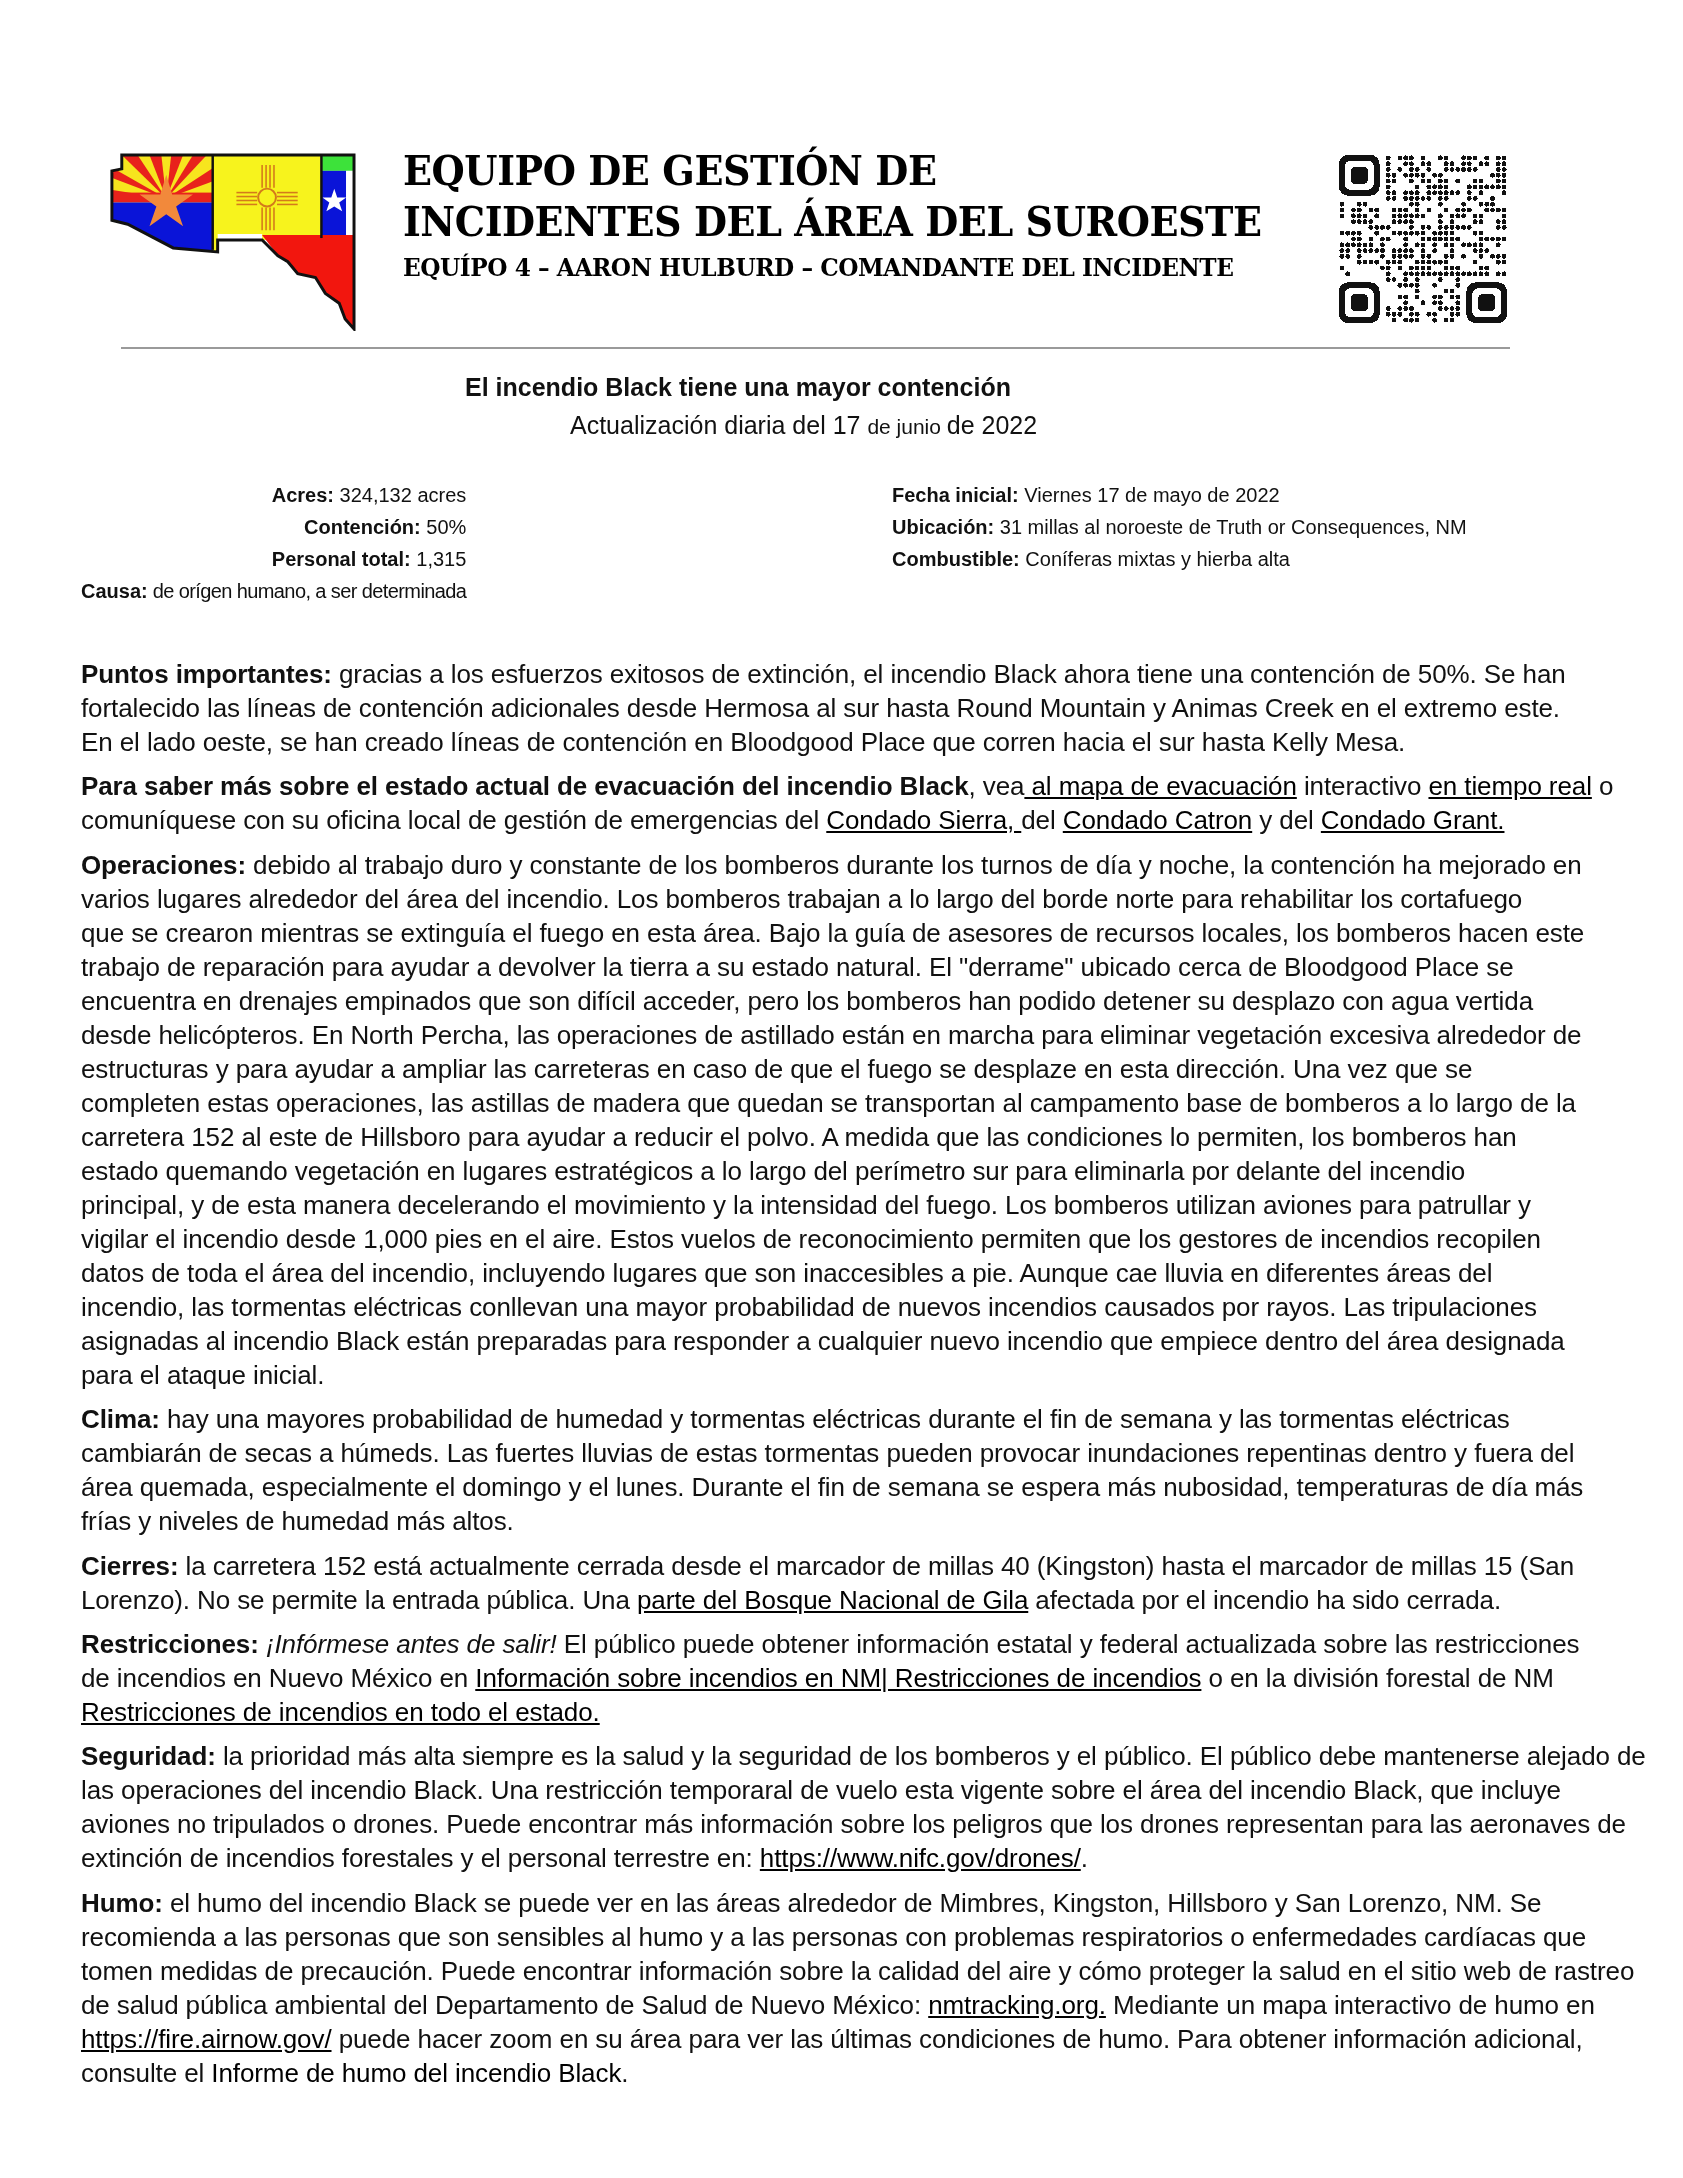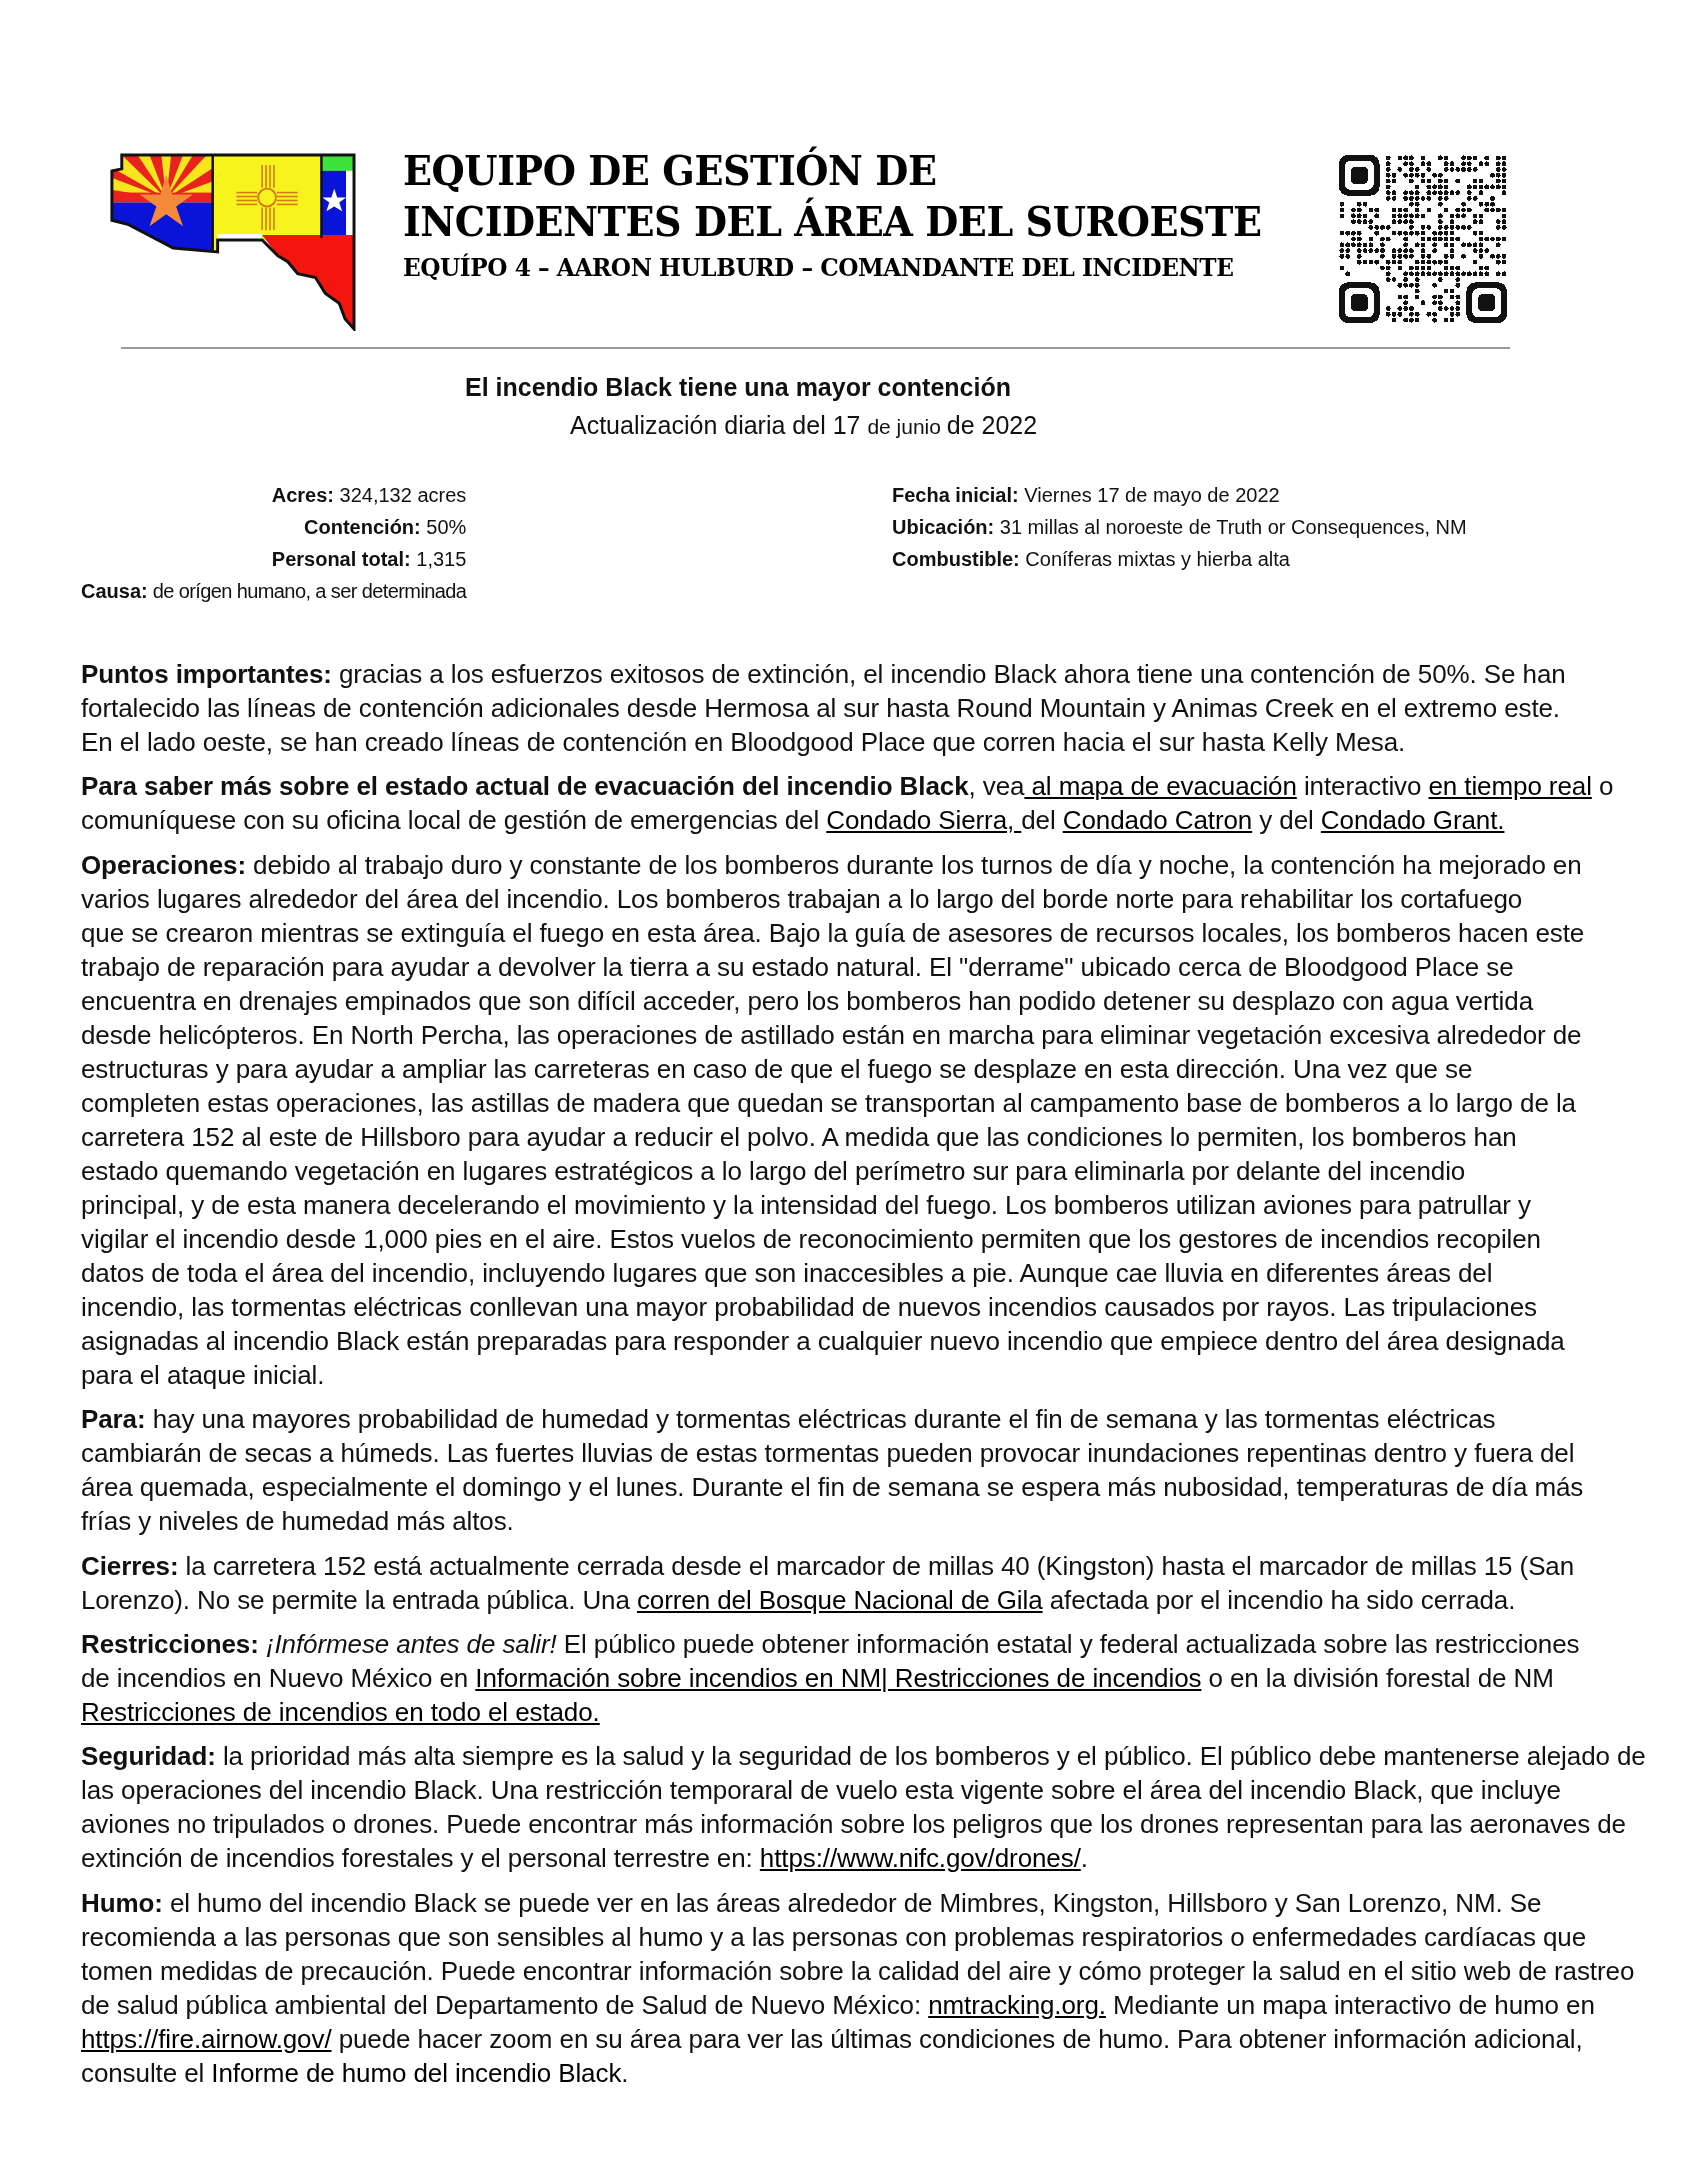--- a/index.html
+++ b/index.html
@@ -521,29 +521,29 @@
       <span class="line">estado quemando vegetación en lugares estratégicos a lo largo del perímetro sur para eliminarla por delante del incendio</span>
       <span class="line">principal, y de esta manera decelerando el movimiento y la intensidad del fuego. Los bomberos utilizan aviones para patrullar y</span>
       <span class="line">vigilar el incendio desde 1,000 pies en el aire. Estos vuelos de reconocimiento permiten que los gestores de incendios recopilen</span>
       <span class="line">datos de toda el área del incendio, incluyendo lugares que son inaccesibles a pie. Aunque cae lluvia en diferentes áreas del</span>
       <span class="line">incendio, las tormentas eléctricas conllevan una mayor probabilidad de nuevos incendios causados por rayos. Las tripulaciones</span>
       <span class="line">asignadas al incendio Black están preparadas para responder a cualquier nuevo incendio que empiece dentro del área designada</span>
       <span class="line">para el ataque inicial.</span>
     </div>
 
     <div class="para">
-      <span class="line"><b>Para:</b><span> hay una mayores probabilidad de humedad y tormentas eléctricas durante el fin de semana y las tormentas eléctricas</span></span>
+      <span class="line"><b>Clima:</b><span> hay una mayores probabilidad de humedad y tormentas eléctricas durante el fin de semana y las tormentas eléctricas</span></span>
       <span class="line">cambiarán de secas a húmeds. Las fuertes lluvias de estas tormentas pueden provocar inundaciones repentinas dentro y fuera del</span>
       <span class="line">área quemada, especialmente el domingo y el lunes. Durante el fin de semana se espera más nubosidad, temperaturas de día más</span>
       <span class="line">frías y niveles de humedad más altos.</span>
     </div>
 
     <div class="para">
       <span class="line"><b>Cierres:</b><span> la carretera 152 está actualmente cerrada desde el marcador de millas 40 (Kingston) hasta el marcador de millas 15 (San</span></span>
-      <span class="line"><span>Lorenzo).  No se permite la entrada pública. Una </span><a>corren del Bosque Nacional de Gila</a><span> afectada por el incendio ha sido cerrada.</span></span>
+      <span class="line"><span>Lorenzo).  No se permite la entrada pública. Una </span><a>parte del Bosque Nacional de Gila</a><span> afectada por el incendio ha sido cerrada.</span></span>
     </div>
 
     <div class="para">
       <span class="line"><b>Restricciones:</b><i> ¡Infórmese antes de salir!</i><span> El público puede obtener información estatal y federal actualizada sobre las restricciones</span></span>
       <span class="line"><span>de incendios en Nuevo México en </span><a> Información sobre incendios en NM| Restricciones de incendios</a><span> o en la división forestal de NM</span></span>
       <span class="line"><a>Restricciones de incendios en todo el estado.</a></span>
     </div>
 
     <div class="para">
       <span class="line"><b>Seguridad:</b><span> la prioridad más alta siempre es la salud y la seguridad de los bomberos y el público. El público debe mantenerse alejado de</span></span>

